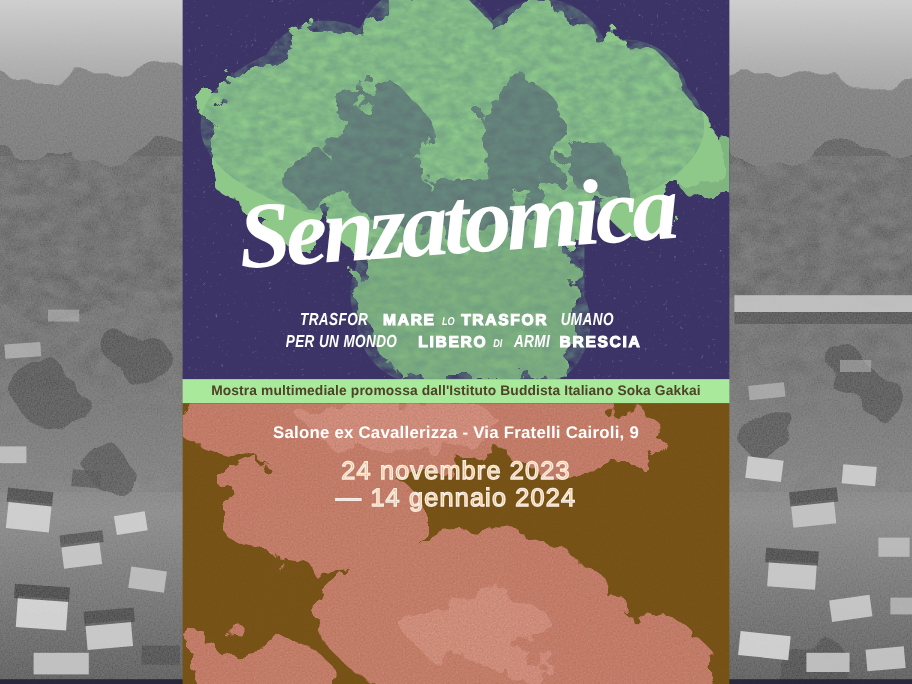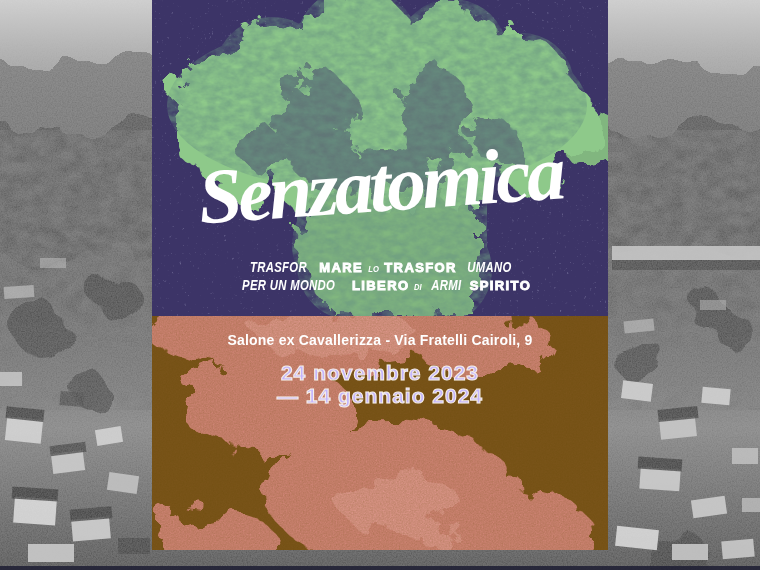--- a/index.html
+++ b/index.html
@@ -28,22 +28,22 @@
   .banner{position:relative;width:100%;height:20px;background:var(--banner-green,#a9e99c);
     display:flex;align-items:center;justify-content:center;
     color:var(--banner-text,#4d4326);font-weight:700;font-size:11.5px;letter-spacing:.1px;}
 
   .section-bottom{position:relative;width:100%;height:234px;background:var(--brown,#7b551b);overflow:hidden;}
   .smoke-svg{position:absolute;inset:0;}
   .bottom-text{position:relative;z-index:2;text-align:center;color:#fff;padding-top:13px;}
   .city{margin:0;font-size:38px;line-height:40px;font-weight:700;letter-spacing:3px;
         -webkit-text-stroke:1.5px #fff;}
   .venue{margin:2px 0 0 0;font-size:14px;line-height:18px;font-weight:700;letter-spacing:.2px;}
-  .dates{margin:12px 0 0 0;font-size:21px;line-height:23px;font-weight:700;letter-spacing:1px;
-         color:#c4b5fd;-webkit-text-stroke:1.1px #f6efe7;}
+  .dates{margin:12px 0 0 0;font-size:21px;line-height:23px;font-weight:400;letter-spacing:1px;
+         color:#fdba74;-webkit-text-stroke:1.1px #f6efe7;}
 </style>
 </head>
 <body>
 
 <div class="stage">
 
   <svg class="photo-bg" width="760" height="570" viewBox="0 0 760 570" aria-hidden="true">
     <defs>
       <linearGradient id="skyGrad" x1="0" y1="0" x2="0" y2="1">
         <stop offset="0" stop-color="#d2d2d2"></stop>
@@ -197,24 +197,25 @@
 
         <g clip-path="url(#cloudclip)">
           <rect x="0" y="0" width="456" height="316" filter="url(#fibers)" opacity=".6"></rect>
         </g>
       </svg>
 
       <h1 class="script-title">Senzatomica</h1>
 
       <div class="tagline">
         <div class="tagline-line"><span class="seg seg-narrow">TRASFOR</span><span class="seg seg-wide">MARE</span><span class="seg seg-small">LO</span><span class="seg seg-wide">TRASFOR</span><span class="seg seg-narrow">UMANO</span></div>
-        <div class="tagline-line"><span class="seg seg-narrow">PER UN MONDO</span><span class="seg seg-wide">LIBERO</span><span class="seg seg-small">DI</span><span class="seg seg-narrow">ARMI</span><span class="seg seg-wide">SPIRITO</span></div>
+        <div class="tagline-line"><span class="seg seg-narrow">PER UN MONDO</span><span class="seg seg-wide">LIBERO</span><span class="seg seg-small">DI</span><span class="seg seg-narrow">ARMI</span><span class="seg seg-wide">BRESCIA</span></div>
       </div>
     </div>
 
+    <div class="banner">Mostra multimediale promossa dall'Istituto Buddista Italiano Soka Gakkai</div>
 
     <div class="section-bottom">
       <svg class="smoke-svg" width="456" height="234" viewBox="0 0 456 234" aria-hidden="true">
         <defs>
           <filter id="roughS" x="-30%" y="-30%" width="160%" height="160%">
             <feTurbulence type="fractalNoise" baseFrequency="0.028" numOctaves="4" seed="5" result="n"></feTurbulence>
             <feDisplacementMap in="SourceGraphic" in2="n" scale="55"></feDisplacementMap>
           </filter>
           <filter id="leather" x="0" y="0" width="100%" height="100%">
             <feTurbulence type="fractalNoise" baseFrequency="0.7" numOctaves="2" seed="7"></feTurbulence>

